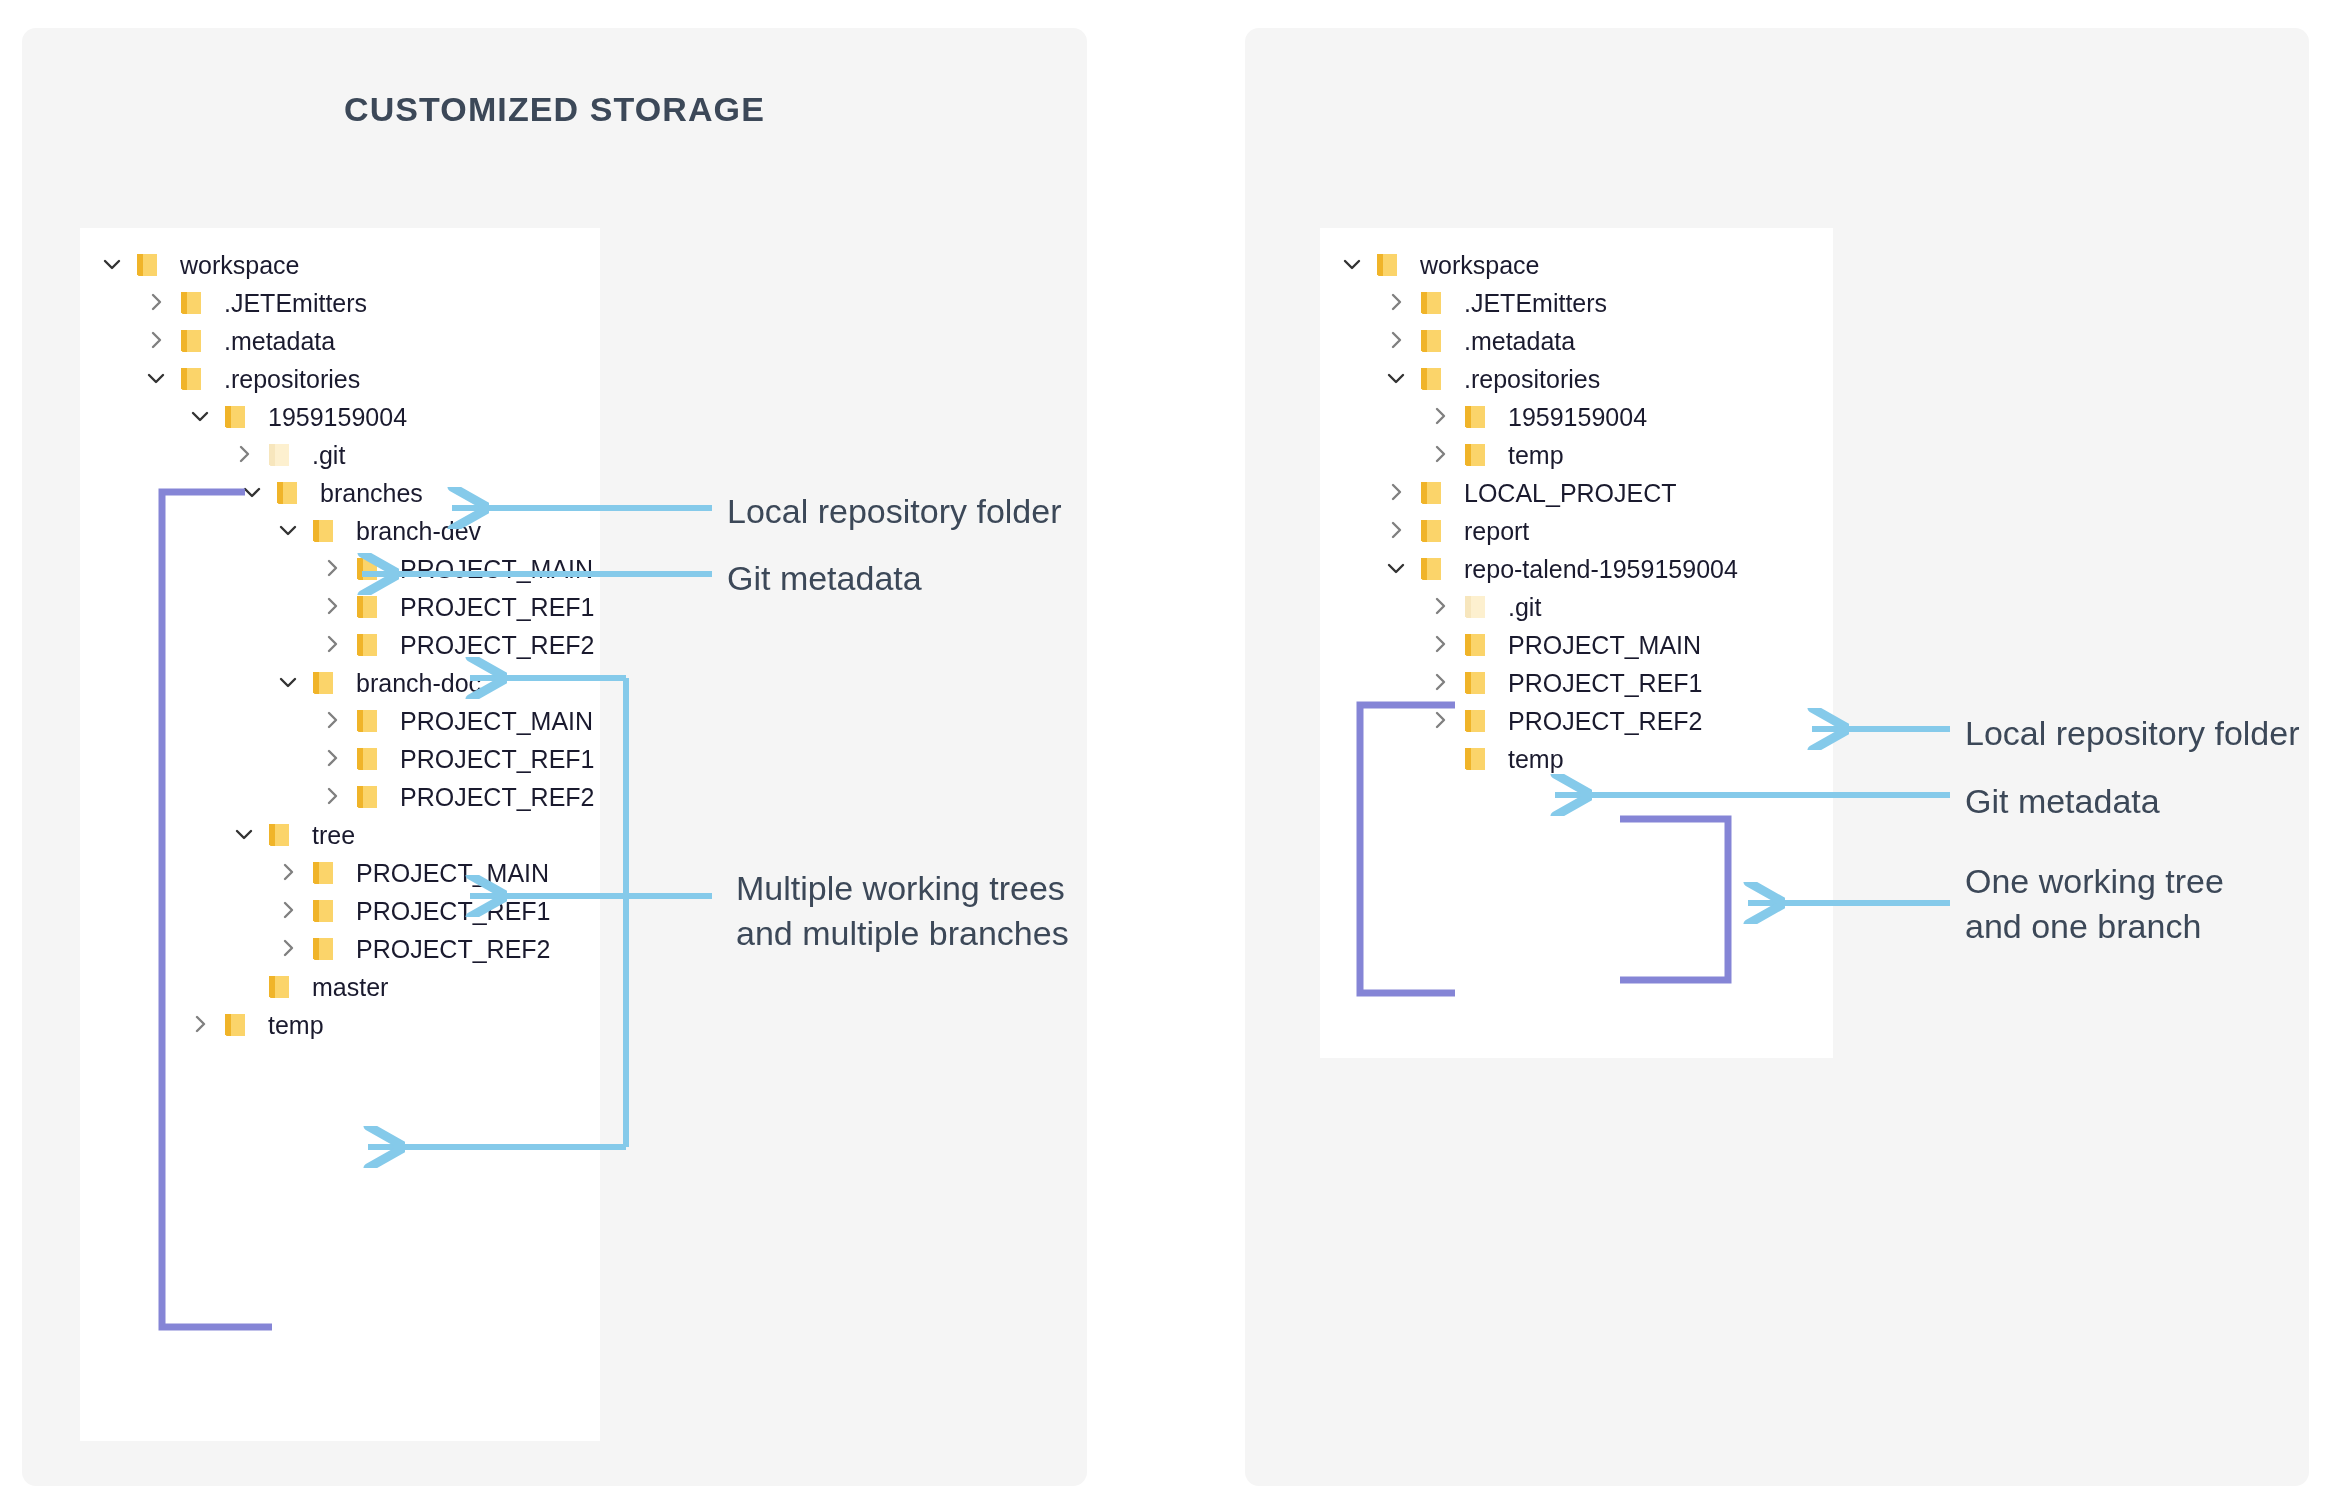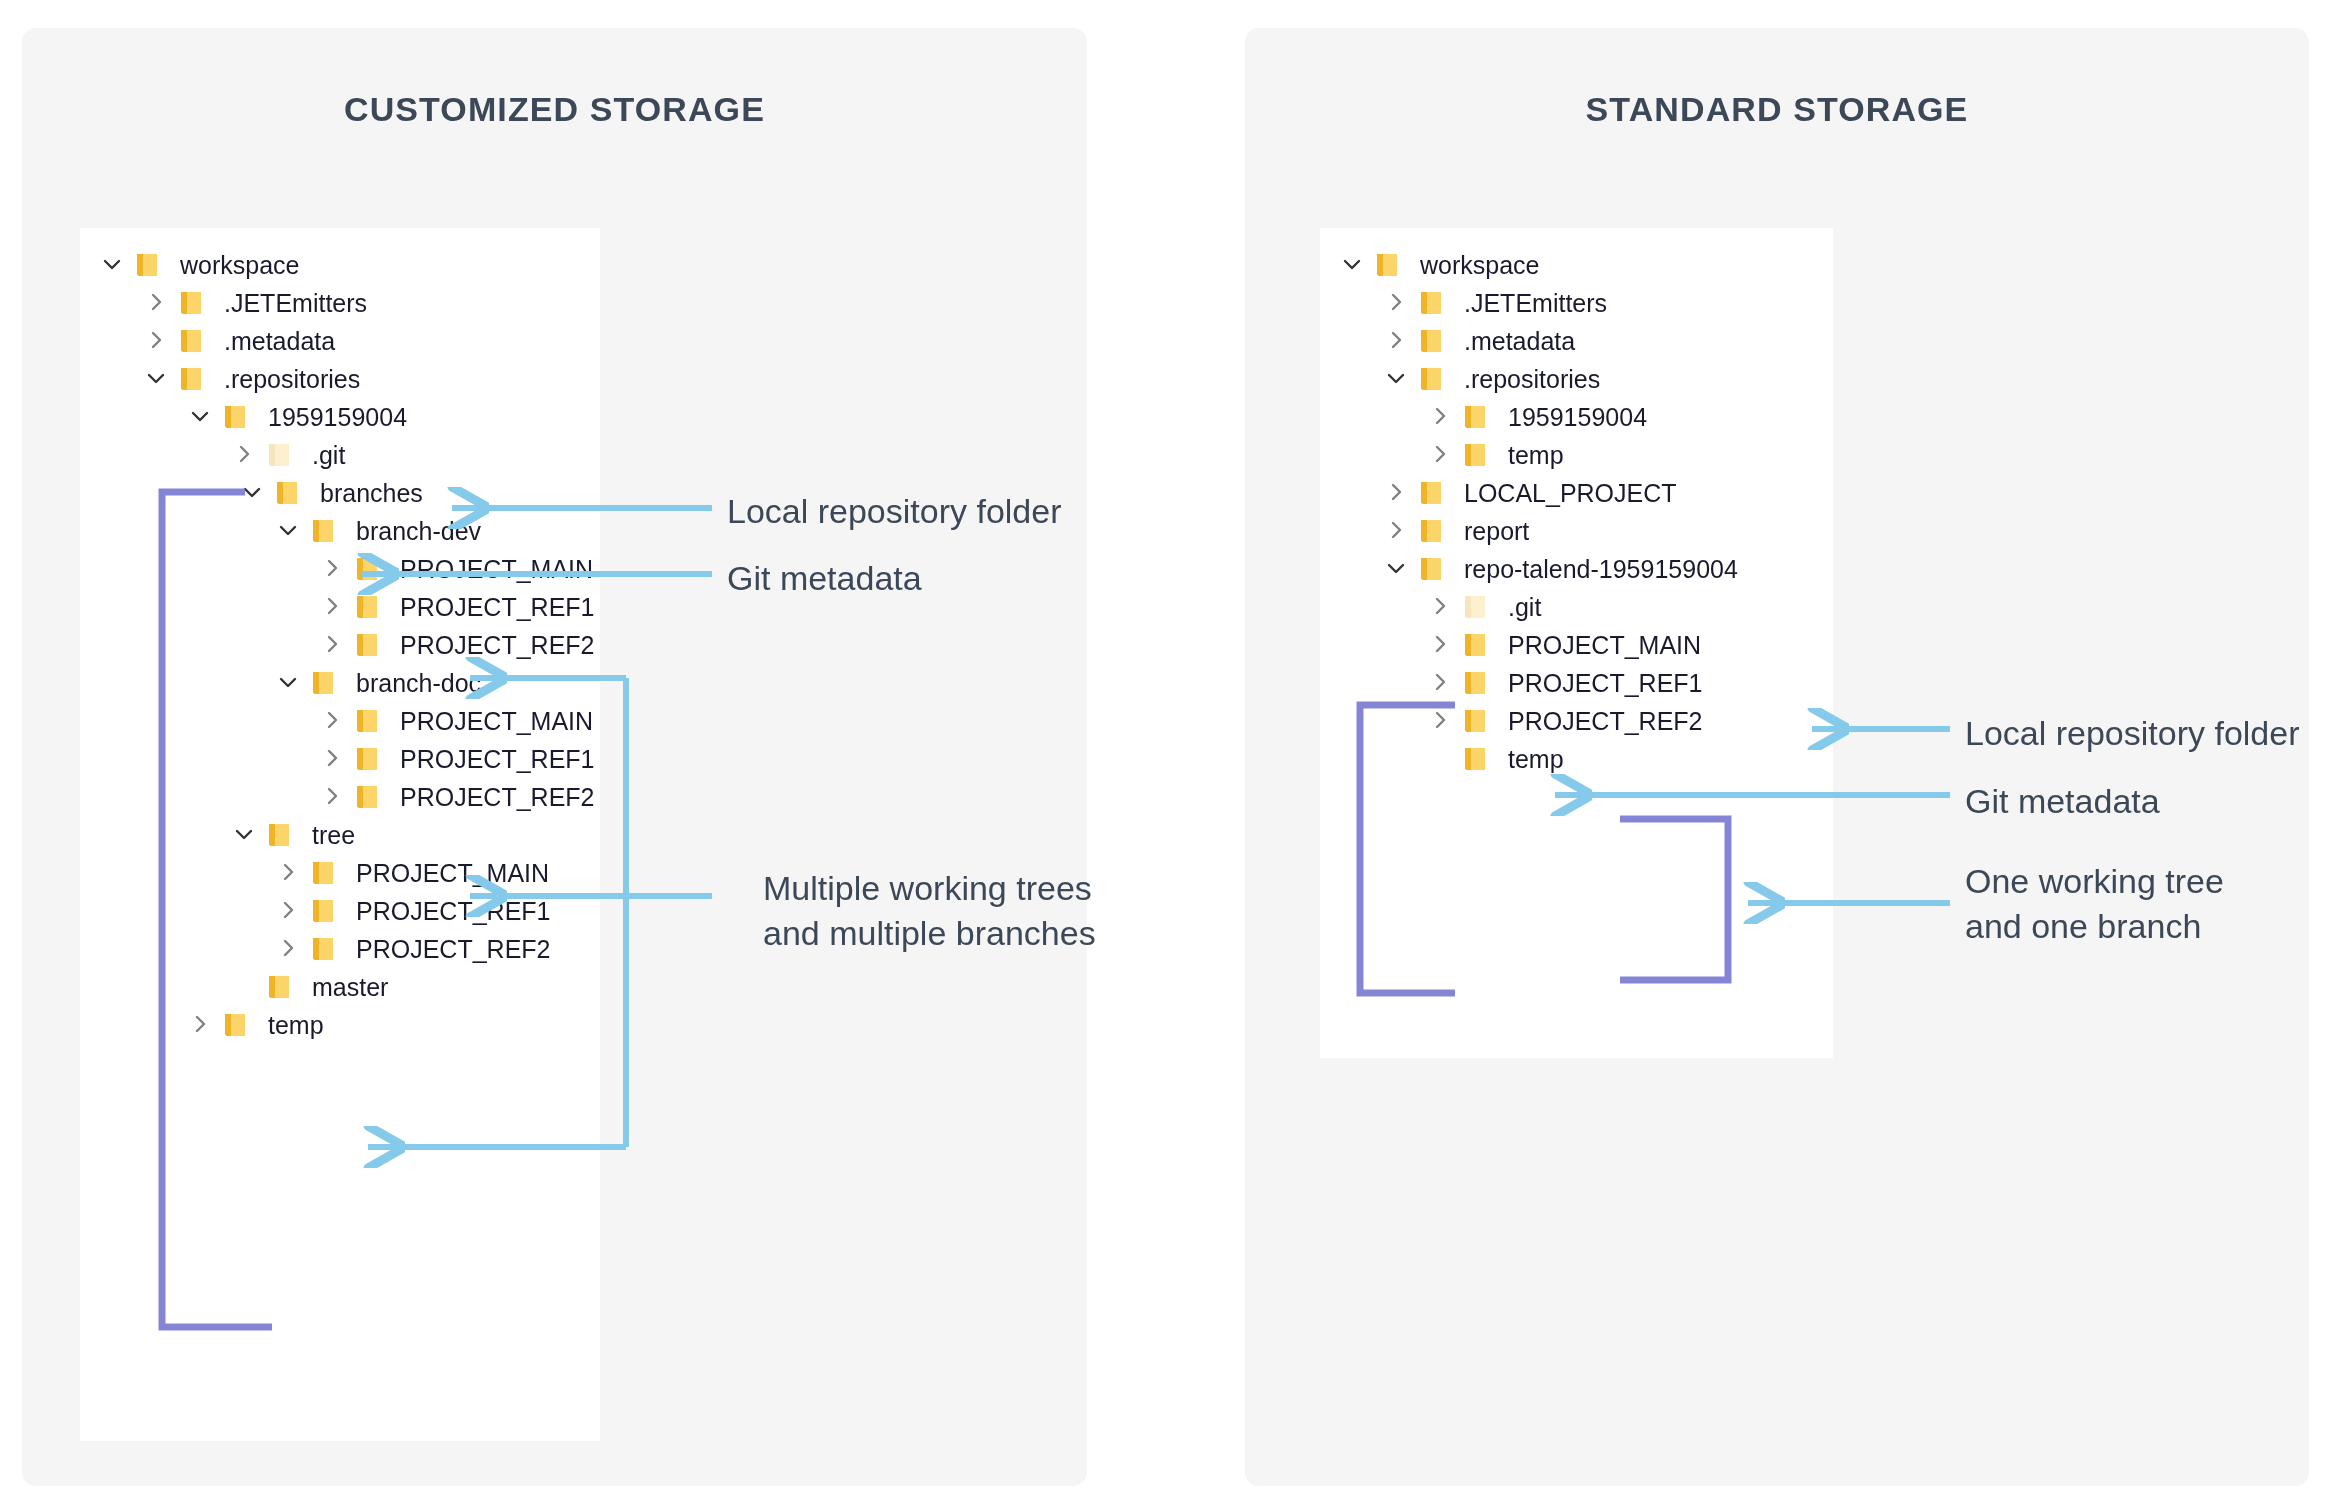--- a/index.html
+++ b/index.html
@@ -378,21 +378,20 @@
           <svg width="26" height="24" viewBox="0 0 26 24">
             <path d="M3,1 L9,1 L9,23 L4.6,23 L3,21.2 Z" fill="#f0b429"></path>
             <path d="M9,1 L23,1 L23,23 L9,23 Z" fill="#fbd46a"></path>
           </svg>
         </span>
         <span class="lbl">temp</span>
       </div>
     </div>
 
   <div class="card" id="card-right"></div>
-  <div class="card-title" id="title-right" style="left:1245px;width:1064px;">STANDARD STORAGE</div>
   <div class="treebox" id="treebox-right"></div>
   <div id="tree-right-rows">
       <div class="row" style="left: 1342px; top: 246px;">
         <span class="chev">
           <svg width="22" height="22" viewBox="0 0 22 22">
             <path d="M3,7 L10,14 L17,7" fill="none" stroke="#333333" stroke-width="2.4" stroke-linecap="round" stroke-linejoin="round"></path>
           </svg>
         </span>
         <span class="folder">
           <svg width="26" height="24" viewBox="0 0 26 24">
@@ -577,21 +576,21 @@
             <path d="M3,1 L9,1 L9,23 L4.6,23 L3,21.2 Z" fill="#f0b429"></path>
             <path d="M9,1 L23,1 L23,23 L9,23 Z" fill="#fbd46a"></path>
           </svg>
         </span>
         <span class="lbl">temp</span>
       </div>
     </div>
 
   <div class="ann" style="left:727px;top:489px;">Local repository folder</div>
   <div class="ann" style="left:727px;top:556px;">Git metadata</div>
-  <div class="ann" style="left:763px;top:866px;">Multiple working trees
+  <div class="ann" style="left:736px;top:866px;">Multiple working trees
 and multiple branches</div>
 
   <div class="ann" style="left:1965px;top:711px;">Local repository folder</div>
   <div class="ann" style="left:1965px;top:779px;">Git metadata</div>
   <div class="ann" style="left:1965px;top:859px;">One working tree
 and one branch</div>
 
   <svg class="svg-layer" viewBox="0 0 2330 1510">
     <defs>
       <marker id="ah" markerWidth="7" markerHeight="7" refX="6.2" refY="3.5" orient="auto" markerUnits="strokeWidth">

